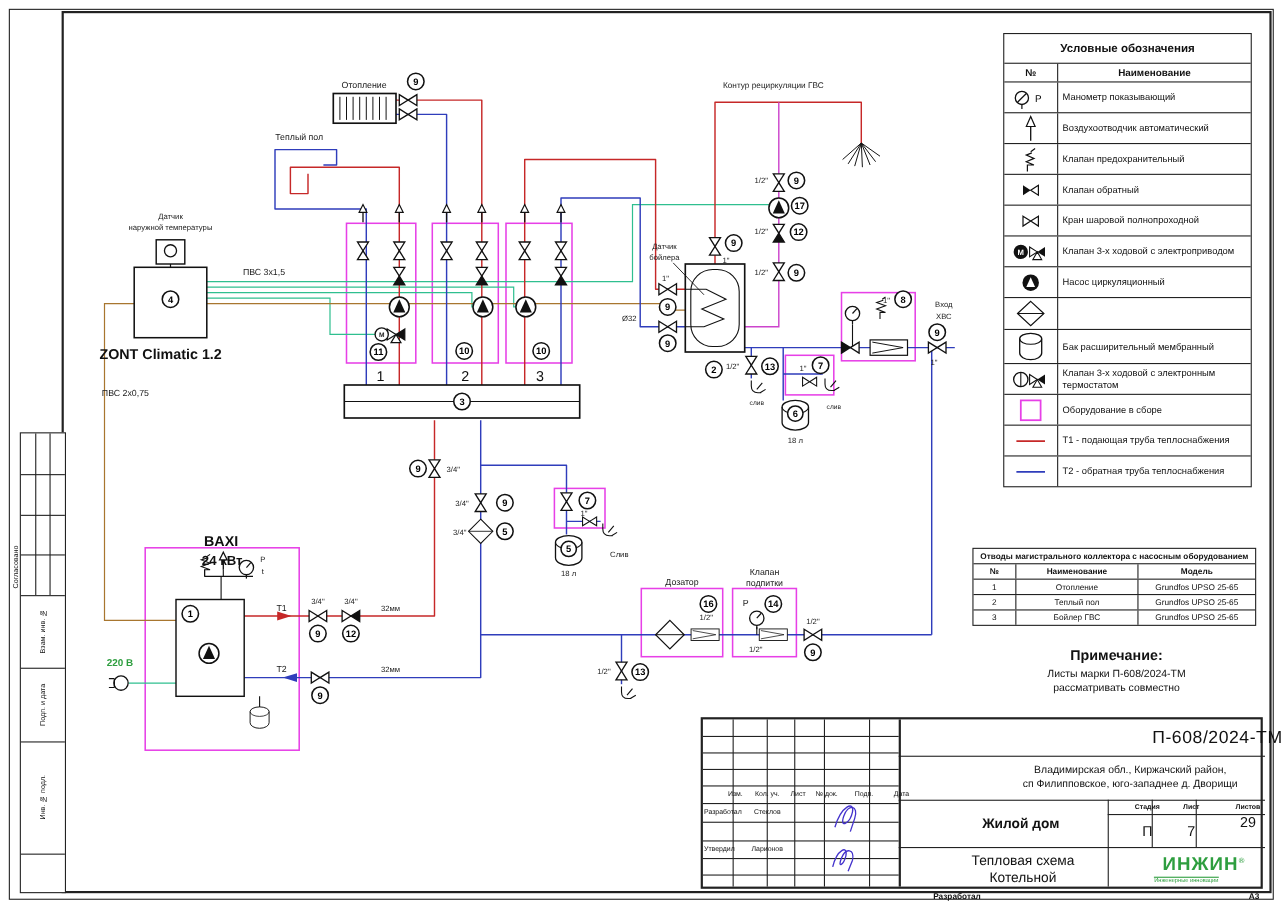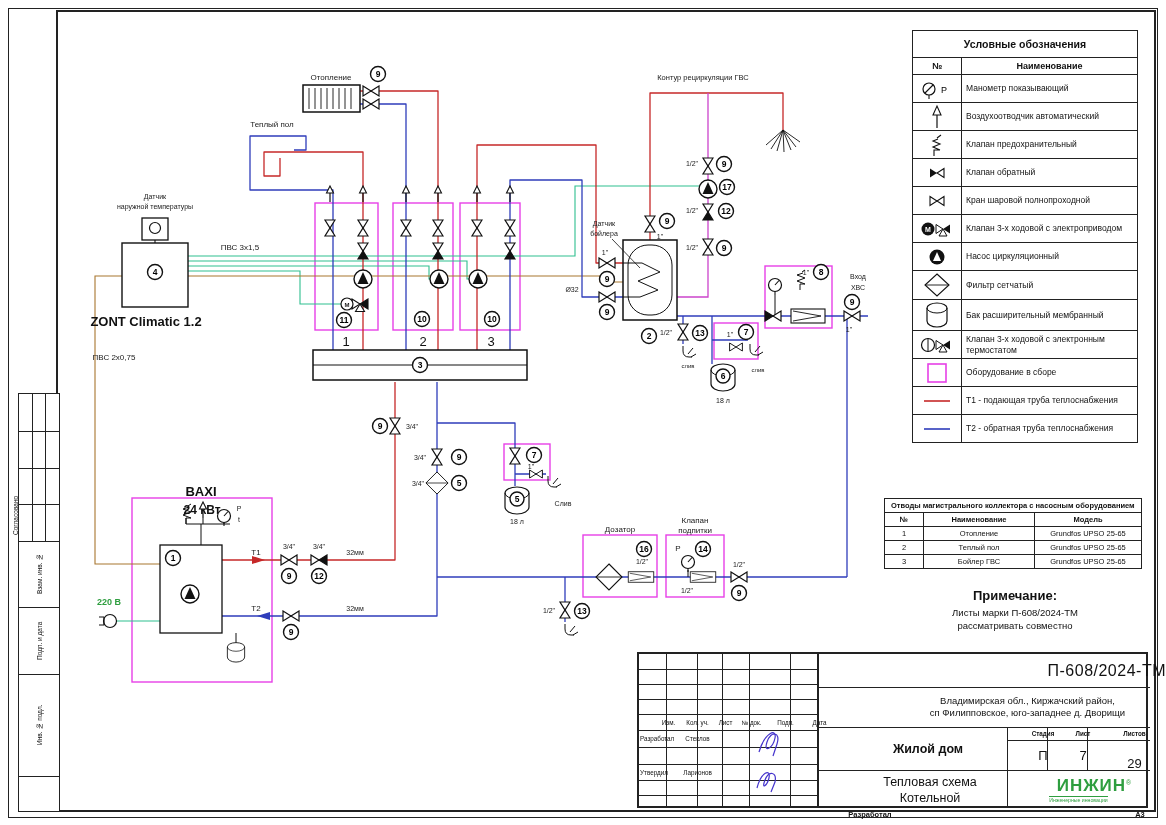--- a/index.html
+++ b/index.html
@@ -20,21 +20,21 @@
   .lg-title{border-bottom:1.4px solid #222;text-align:center;font-weight:700;font-size:10.5px;padding:7px 2px;}
   .lg-head{display:flex;border-bottom:1.4px solid #222;font-weight:700;font-size:9px;}
   .lg-head .c1{width:48px;text-align:center;border-right:1px solid #222;padding:3px 0;}
   .lg-head .c2{flex:1;text-align:center;padding:3px 0;}
   .lg-row{display:flex;border-bottom:1px solid #222;min-height:27px;}
   .lg-row:last-child{border-bottom:none;justify-content:space-between;}
   .lg-sym{width:48px;border-right:1px solid #222;display:flex;align-items:center;justify-content:center;}
   .lg-name{flex:1;font-size:8.5px;line-height:1.2;padding:3px 4px;display:flex;align-items:center;}
   
   .ptable{left:884px;top:498px;width:256px;border:1.6px solid #222;background:#fff;font-size:7.5px;}
-  .pt-title{border-bottom:1.2px solid #222;font-weight:700;text-align:left;padding:2px 6px;line-height:1.25;}
+  .pt-title{border-bottom:1.2px solid #222;font-weight:700;text-align:center;padding:2px 6px;line-height:1.25;}
   .pt-row{display:flex;border-bottom:1px solid #222;}
   .pt-row:last-child{border-bottom:none;}
   .pt-row>div{padding:2px 2px;text-align:center;}
   .pt-c1{width:34px;border-right:1px solid #222;}
   .pt-c2{width:106px;border-right:1px solid #222;}
   .pt-c3{flex:1;}
   .pt-head{font-weight:700;}
   
   .note{left:900px;top:588px;width:230px;text-align:center;}
   .note-title{font-size:13px;font-weight:700;margin-bottom:4px;}
@@ -573,21 +573,20 @@
         </div>
       <div class="lg-name">Насос циркуляционный</div>
     </div>
     <div class="lg-row">
       <div class="lg-sym">
           <svg width="44" height="28" viewBox="-22 -14 44 28">
             <polygon points="0,-11 12,0 0,11 -12,0" fill="#fff" stroke="#111" stroke-width="1.1"></polygon>
             <line x1="-12" y1="0" x2="12" y2="0" stroke="#111" stroke-width="0.9"></line>
           </svg>
         </div>
-      <div class="lg-name">Фильтр сетчатый</div>
     </div>
     <div class="lg-row">
       <div class="lg-sym">
           <svg width="44" height="30" viewBox="-22 -15 44 30">
             <path d="M-10,-7 a10,5 0 0 1 20,0 v13 a10,6 0 0 1 -20,0 z" fill="#fff" stroke="#111" stroke-width="1.2"></path>
             <path d="M-10,-7 a10,5 0 0 0 20,0" fill="none" stroke="#111" stroke-width="1"></path>
           </svg>
         </div>
       <div class="lg-name">Бак расширительный мембранный</div>
     </div>
@@ -708,21 +707,21 @@
     <div style="position:absolute;left:178px;top:33px;width:333px;height:40px;display:flex;flex-direction:column;align-items:center;justify-content:center;padding-left:44px;">
       <div class="addr">Владимирская обл., Киржачский район,</div>
       <div class="addr">сп Филипповское, юго-западнее д. Дворищи</div>
     </div>
     <div class="tb-t obj" style="left:178px;top:73px;width:190px;height:43px;font-weight:700;font-size:12.5px;">Жилой дом</div>
     <div class="tb-t" style="left:368px;top:73px;width:40px;height:13px;font-weight:700;">Стадия</div>
     <div class="tb-t" style="left:408px;top:73px;width:40px;height:13px;font-weight:700;">Лист</div>
     <div class="tb-t" style="left:448px;top:73px;width:63px;height:13px;font-weight:700;">Листов</div>
     <div class="tb-t" style="left:368px;top:86px;width:40px;height:30px;font-size:13px;">П</div>
     <div class="tb-t" style="left:408px;top:86px;width:40px;height:30px;font-size:13px;">7</div>
-    <div class="tb-t" style="left:448px;top:94px;width:63px;height:30px;font-size:13px;">29</div>
+    <div class="tb-t" style="left:448px;top:78px;width:63px;height:30px;font-size:13px;">29</div>
     <div style="position:absolute;left:178px;top:116px;width:190px;height:40px;display:flex;flex-direction:column;align-items:center;justify-content:center;">
       <div class="draw">Тепловая схема</div>
       <div class="draw">Котельной</div>
     </div>
     <div style="position:absolute;left:368px;top:116px;width:143px;height:40px;display:flex;flex-direction:column;align-items:center;justify-content:center;">
       <div><span class="logo">ИНЖИН</span><sup style="color:#2e9e3f;font-size:7px;">®</sup></div>
       <div class="logo-sub">Инженерные инновации</div>
     </div>
   </div>
 

